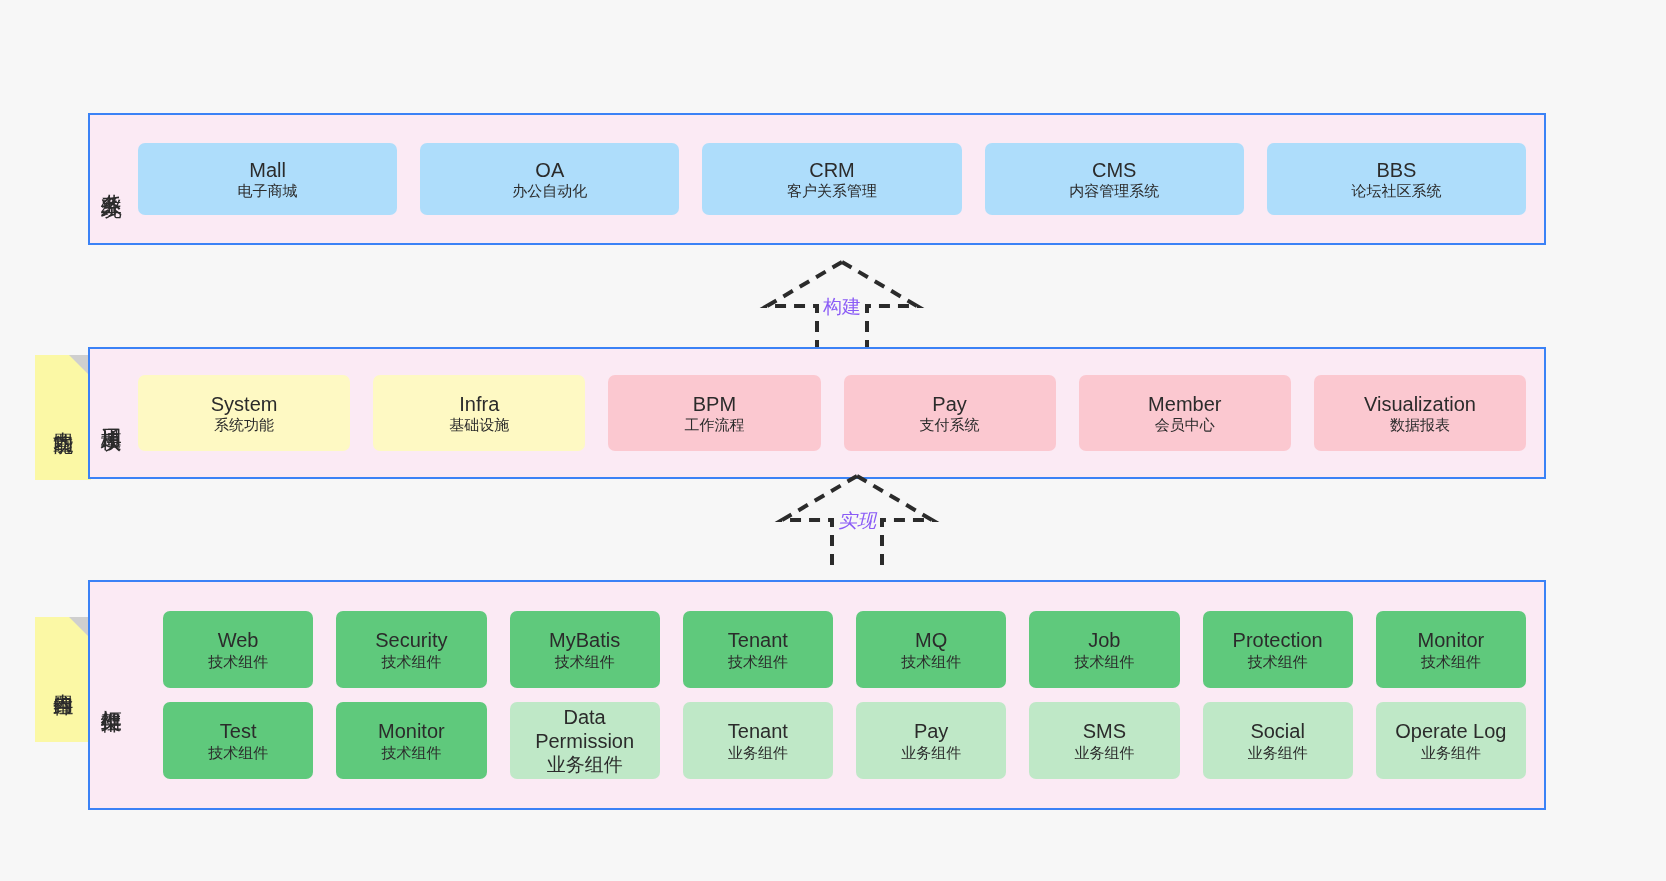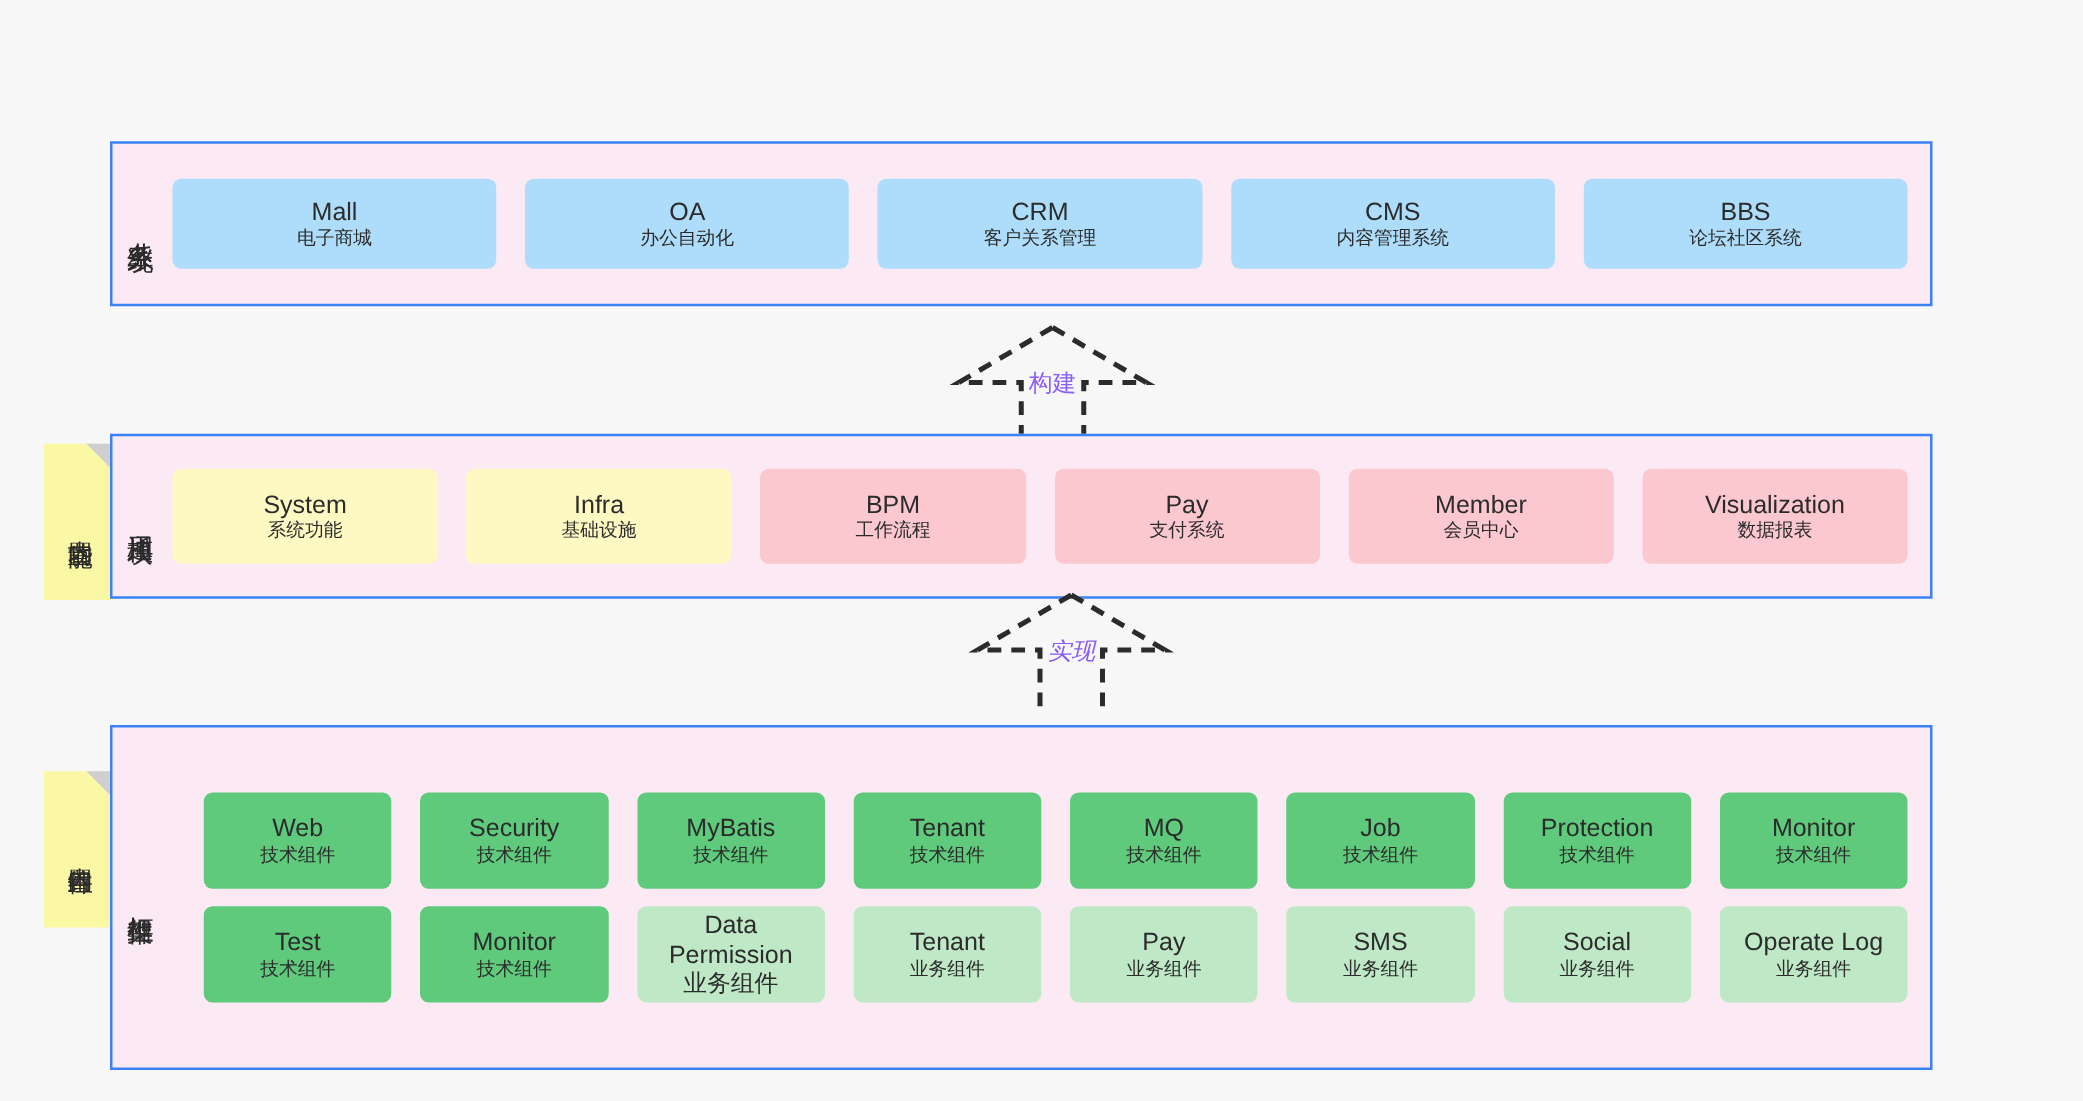--- a/index.html
+++ b/index.html
@@ -82,21 +82,21 @@
 
   .c-blue       { background: #aeddfb; }
   .c-red        { background: #fef9c3; }
   .c-pink       { background: #fbc8d0; }
   .c-green      { background: #5fc97c; }
   .c-lightgreen { background: #bfe8c7; }
 
   
   #layer-business  { left: 88px;  top: 113px; width: 1458px; height: 132px; }
   #layer-modules   { left: 88px;  top: 347px; width: 1458px; height: 132px; }
-  #layer-framework { left: 88px;  top: 580px; width: 1458px; height: 276px; gap: 25px; }
+  #layer-framework { left: 88px;  top: 580px; width: 1458px; height: 230px; gap: 25px; }
 
   #layer-business  .card { height: 72px; }
   #layer-modules   .card { height: 76px; }
   #layer-framework .card { height: 77px; }
 
   
   .note {
     position: absolute;
     width: 56px;
     background: #fbf8a5;

